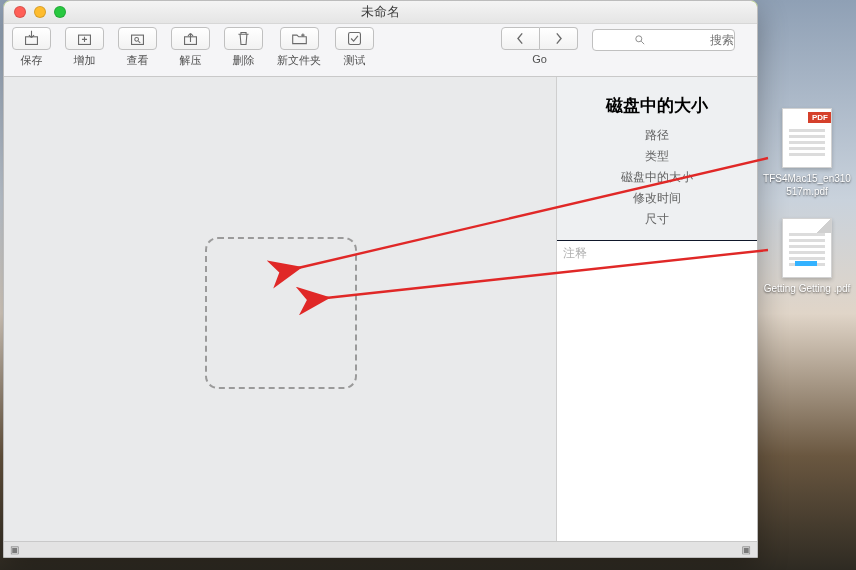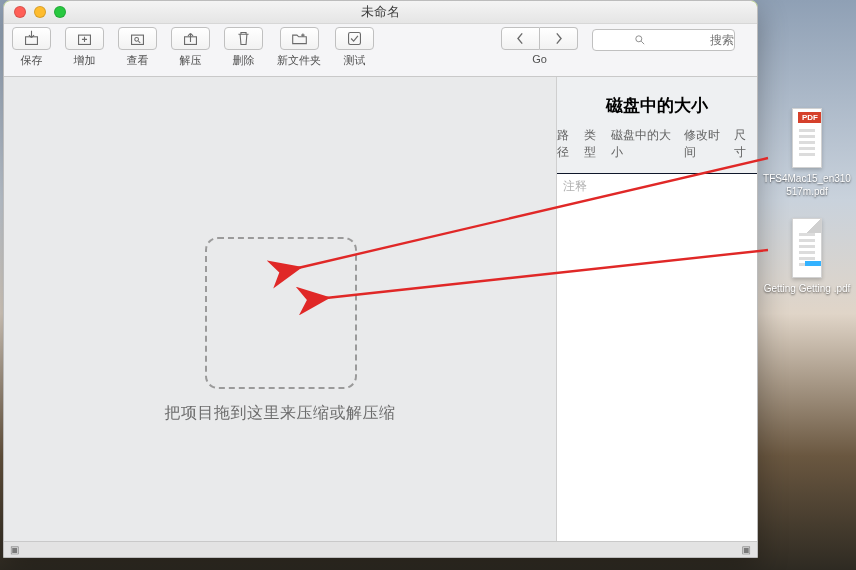--- a/index.html
+++ b/index.html
@@ -65,37 +65,37 @@
       width: 152px; height: 152px; border: 2px dashed #9a9a9a; border-radius: 13px;
     }
     .drop-txt {
       position: absolute; left: 0; right: 0; top: 326px;
       text-align: center; font-size: 16px; color: #6c6c6c; letter-spacing: .5px;
     }
     .info-pane {
       flex: 1; background: #eef0f2; display: flex; flex-direction: column;
     }
     .info-title { font-size: 17px; font-weight: 600; text-align: center; padding: 17px 0 10px; }
-    .info-rows { display: flex; flex-direction: row; align-items: center; gap: 4px; }
+    .info-rows { display: flex; flex-direction: column; align-items: center; gap: 4px; }
     .info-row { font-size: 12px; color: #636363; }
     .notes {
       margin-top: 12px; flex: 1; border-top: 1px solid #0f172a;
       background: #fff;
     }
     .notes-inner { font-size: 12px; color: #b2b2b2; padding: 4px 6px; }
     .statusbar {
       position: absolute; bottom: 0; left: 0; right: 0; height: 16px;
       background: #e3e3e3; border-top: 1px solid #c9c9c9;
       display: flex; justify-content: space-between; align-items: center;
       font-size: 10px; color: #7a7a7a; padding: 0 6px;
     }
     
     .desk-icon { position: absolute; width: 90px; text-align: center; }
     .desk-icon .pdf-thumb {
-      width: 30px; height: 60px; margin: 0 auto 4px; background: #fff;
+      width: 50px; height: 60px; margin: 0 auto 4px; background: #fff;
       border: 1px solid #d2d2d2; position: relative; box-shadow: 0 2px 4px rgba(0,0,0,.2);
       overflow:hidden;
     }
     .pdf-thumb .corner { position: absolute; right: 0; top: 0; width: 14px; height: 14px;
       background: linear-gradient(135deg,#fff 49%,#d0d0d0 50%); }
     .pdf-badge { position: absolute; top: 3px; right: -1px; background: #d5402b; color: #fff;
       font-size: 8px; font-weight: 700; padding: 1px 4px; }
     .pdf-lines { position: absolute; top: 20px; left: 6px; right: 6px; }
     .pdf-lines div { height: 3px; background: #dcdcdc; margin-bottom: 3px; }
     .pdf-bar { position:absolute; bottom:11px; left:12px; width:22px; height:5px; background:#33b2ff;}
@@ -211,21 +211,20 @@
             </svg>
         </span>
         <input class="search-input" style="text-align: right;" placeholder="搜索">
       </div>
     </div>
   </div>
 
   <div class="content">
     <div class="drop-pane">
       <div class="drop-box"></div>
-      <div class="drop-txt">把项目拖到这里来压缩或解压缩</div>
     </div>
     <div class="info-pane">
       <div class="info-title">磁盘中的大小</div>
       <div class="info-rows">
         <div class="info-row">路径</div>
         <div class="info-row">类型</div>
         <div class="info-row">磁盘中的大小</div>
         <div class="info-row">修改时间</div>
         <div class="info-row">尺寸</div>
       </div>

